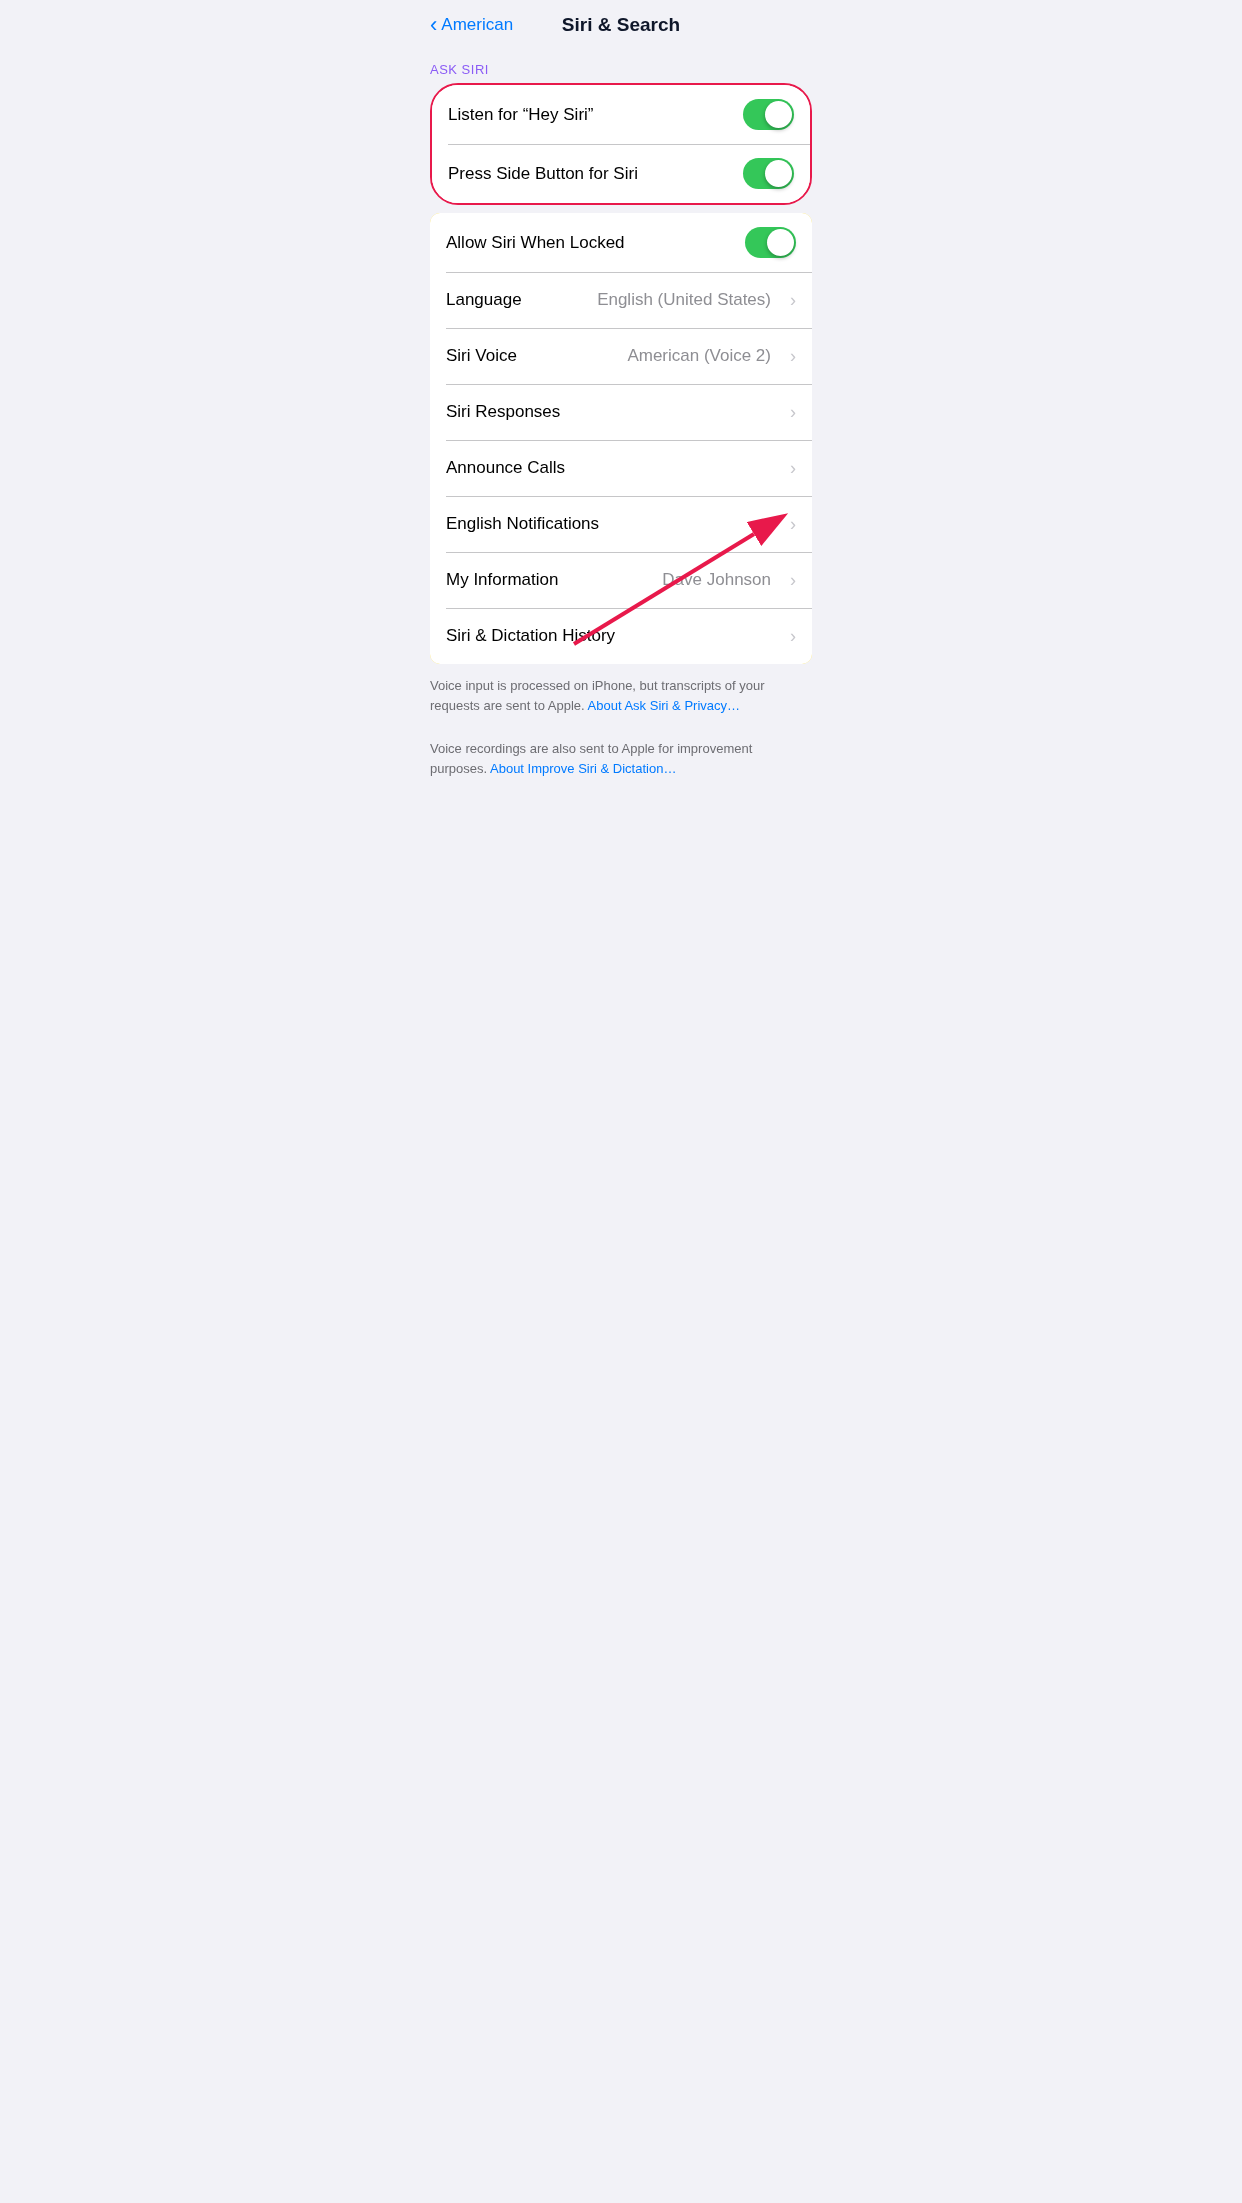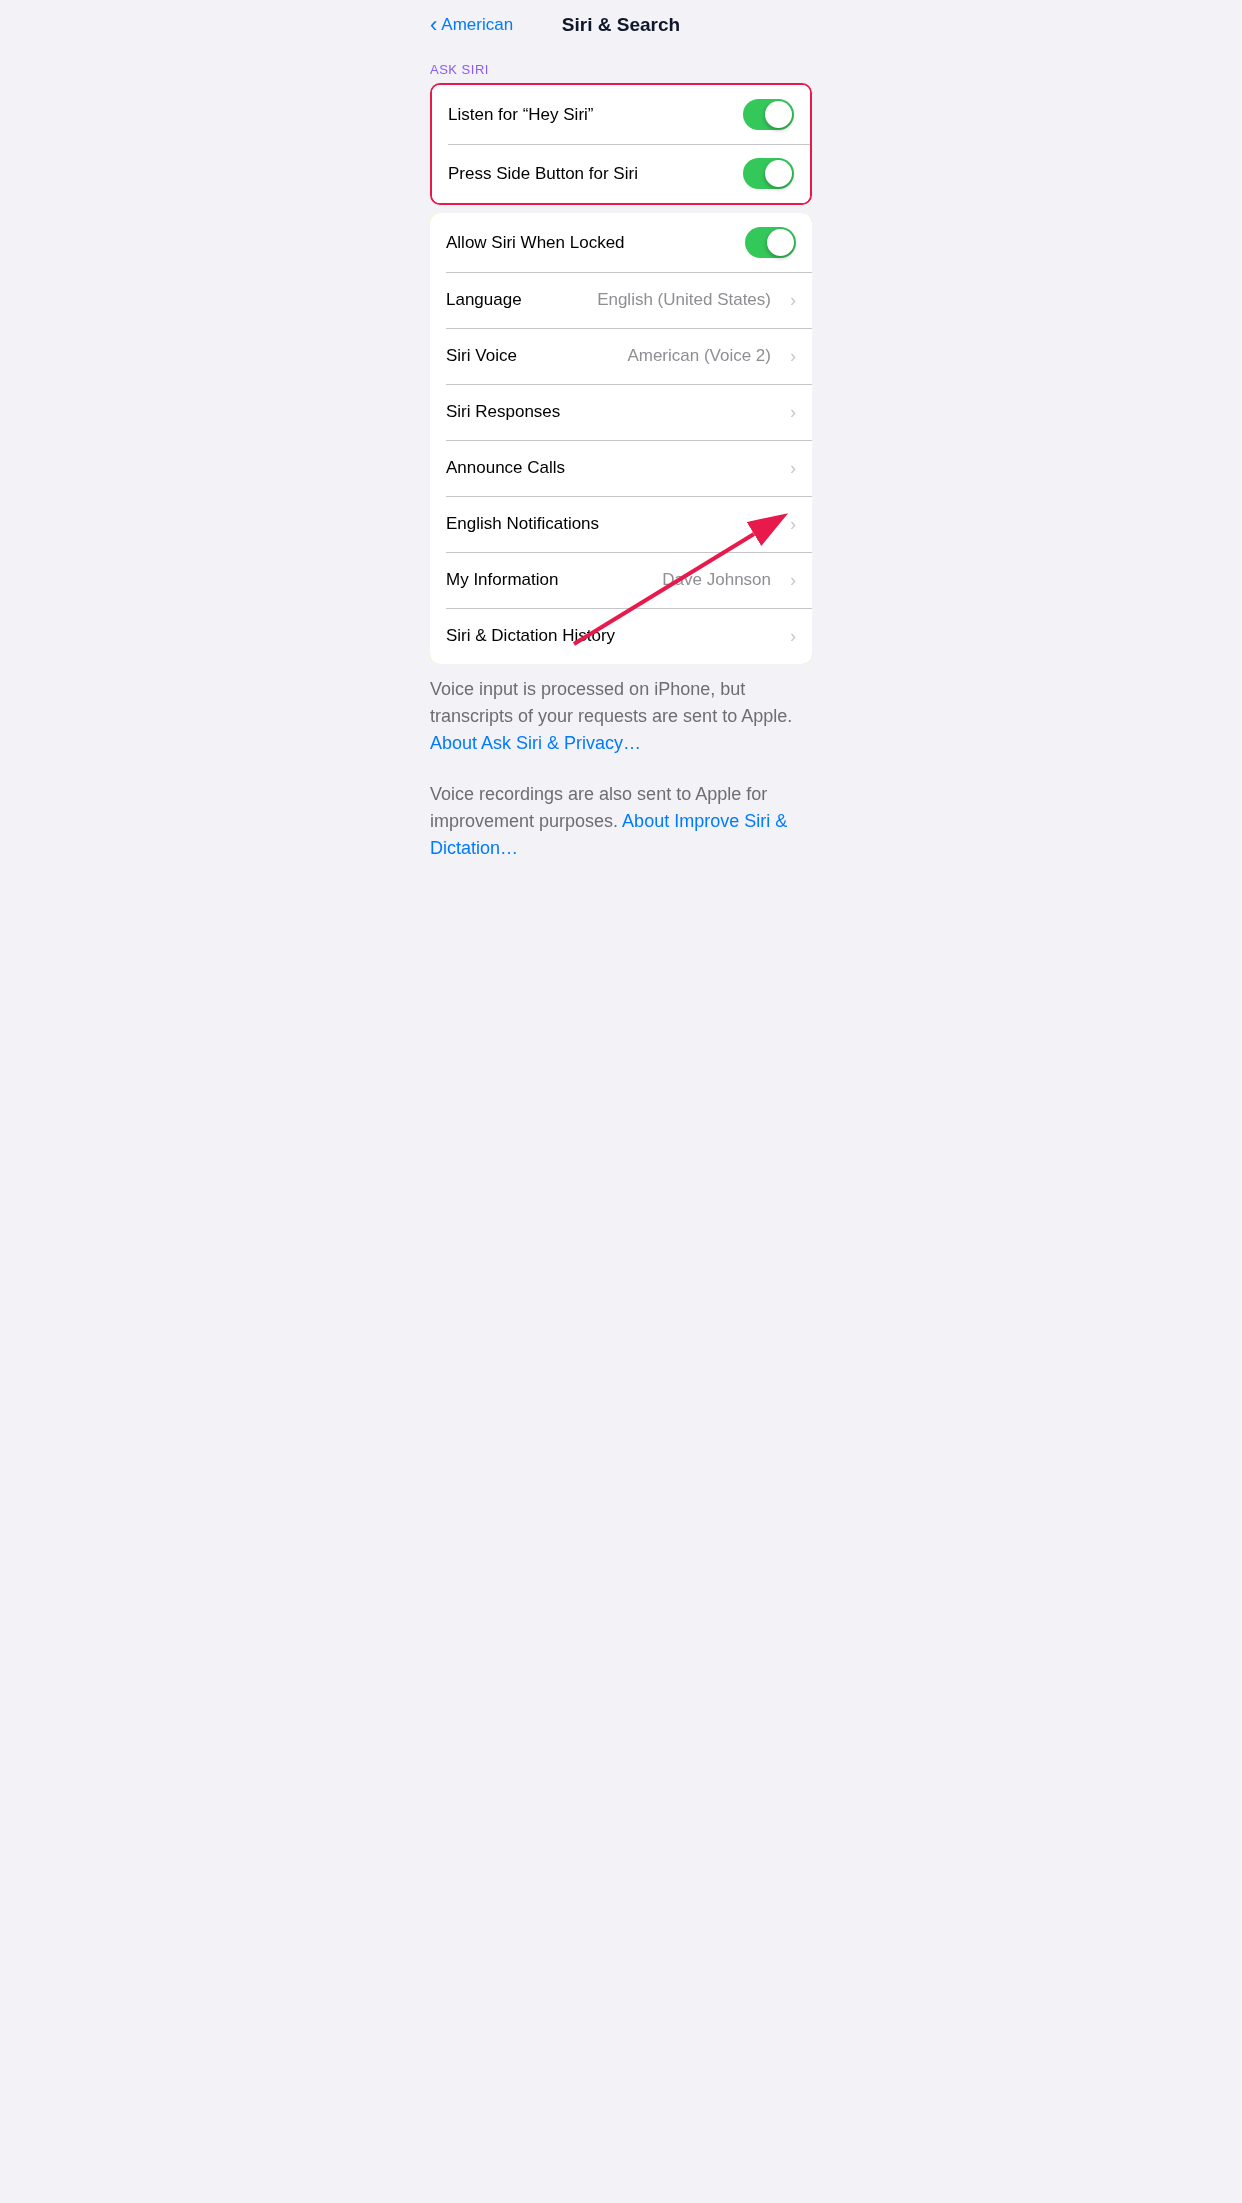--- a/index.html
+++ b/index.html
@@ -133,21 +133,21 @@
     .card-normal {
       background: #fde047;
       border-radius: 10px;
       margin: 8px 16px 0;
       overflow: hidden;
     }
 
     
     .footer-text {
       padding: 12px 16px 0;
-      font-size: 18px;
+      font-size: 13px;
       color: #6d6d72;
       line-height: 1.5;
     }
 
     .footer-link {
       color: #007aff;
       text-decoration: none;
     }
 
     .footer-section {
@@ -160,21 +160,21 @@
 <div class="nav-bar">
   <div class="nav-back">
     <span class="nav-back-chevron">‹</span>
     <span>American</span>
   </div>
   <div class="nav-title">Siri &amp; Search</div>
 </div>
 
 <div class="section-label">ASK SIRI</div>
 
-<div class="card card-highlighted" style="position:relative;">
+<div class="card card-highlighted" style="position:relative;border-radius:28px;">
 
   <div class="row">
     <span class="row-label">Listen for “Hey Siri”</span>
     <div class="toggle">
       <div class="toggle-thumb"></div>
     </div>
   </div>
 
   <div class="row">
     <span class="row-label">Press Side Button for Siri</span>

